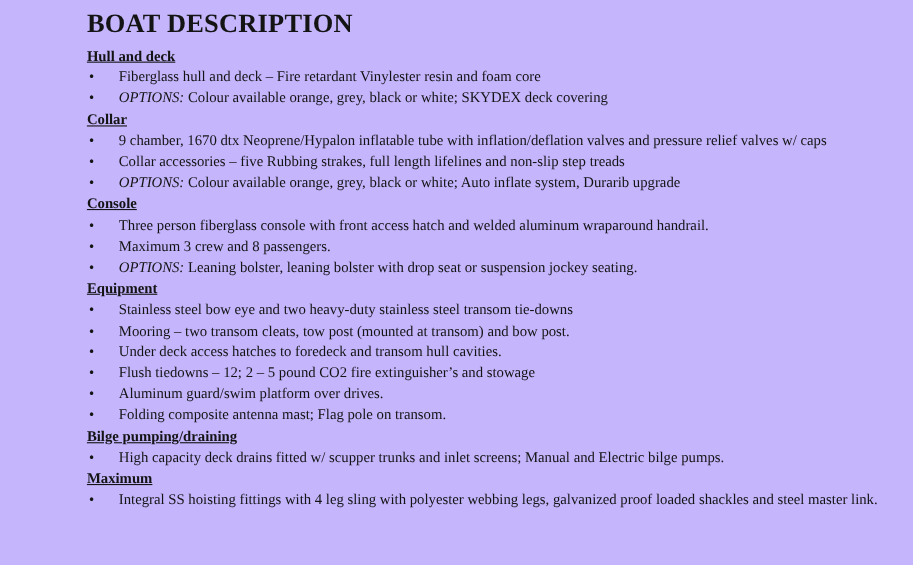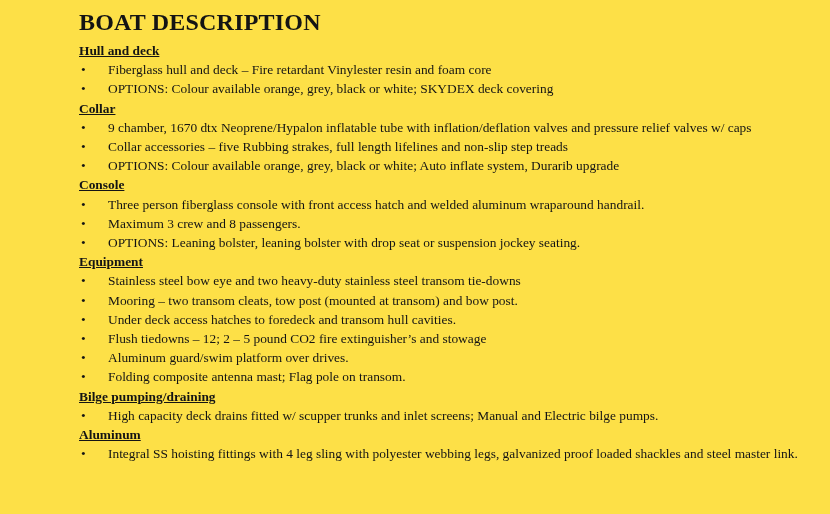--- a/index.html
+++ b/index.html
@@ -12,21 +12,21 @@
     height: 514px;
     overflow: hidden;
     font-family: "Liberation Serif", "DejaVu Serif", serif;
     color: #141414;
   }
   .page {
     box-sizing: border-box;
     width: 830px;
     height: 514px;
     padding: 10px 8px 0 79px;
-    background: #fde047;
+    background: #c4b5fd;
   }
   .page-title {
     font-size: 24px;
     font-weight: bold;
     line-height: 25px;
     margin: 0 0 6px 0;
     letter-spacing: 0.2px;
   }
   .section-heading {
     font-size: 13.4px;
@@ -45,20 +45,21 @@
     width: 29px;
     box-sizing: border-box;
     padding-left: 2px;
     font-size: 13.4px;
   }
   .bullet-text {
     flex: 1 1 auto;
     max-width: 712px;
   }
   .opt-label {
+    font-style: italic;
     margin-top: 12px;
   }
 </style>
 </head>
 <body>
 
 <div class="page">
 
   <h1 class="page-title">BOAT DESCRIPTION</h1>
 
@@ -139,20 +140,20 @@
 
   <div>
     <div class="section-heading">Bilge pumping/draining</div>
     <div class="bullet-row">
       <span class="bullet-marker">•</span>
       <span class="bullet-text"><span class="opt-label"></span><span>High capacity deck drains fitted w/ scupper trunks and inlet screens; Manual and Electric bilge pumps.</span></span>
     </div>
   </div>
 
   <div>
-    <div class="section-heading">Aluminum</div>
+    <div class="section-heading">Maximum</div>
     <div class="bullet-row">
       <span class="bullet-marker">•</span>
       <span class="bullet-text"><span class="opt-label"></span><span>Integral SS hoisting fittings with 4 leg sling with polyester webbing legs, galvanized proof loaded shackles and steel master link.</span></span>
     </div>
   </div>
 
 </div>
 
 </body></html>

